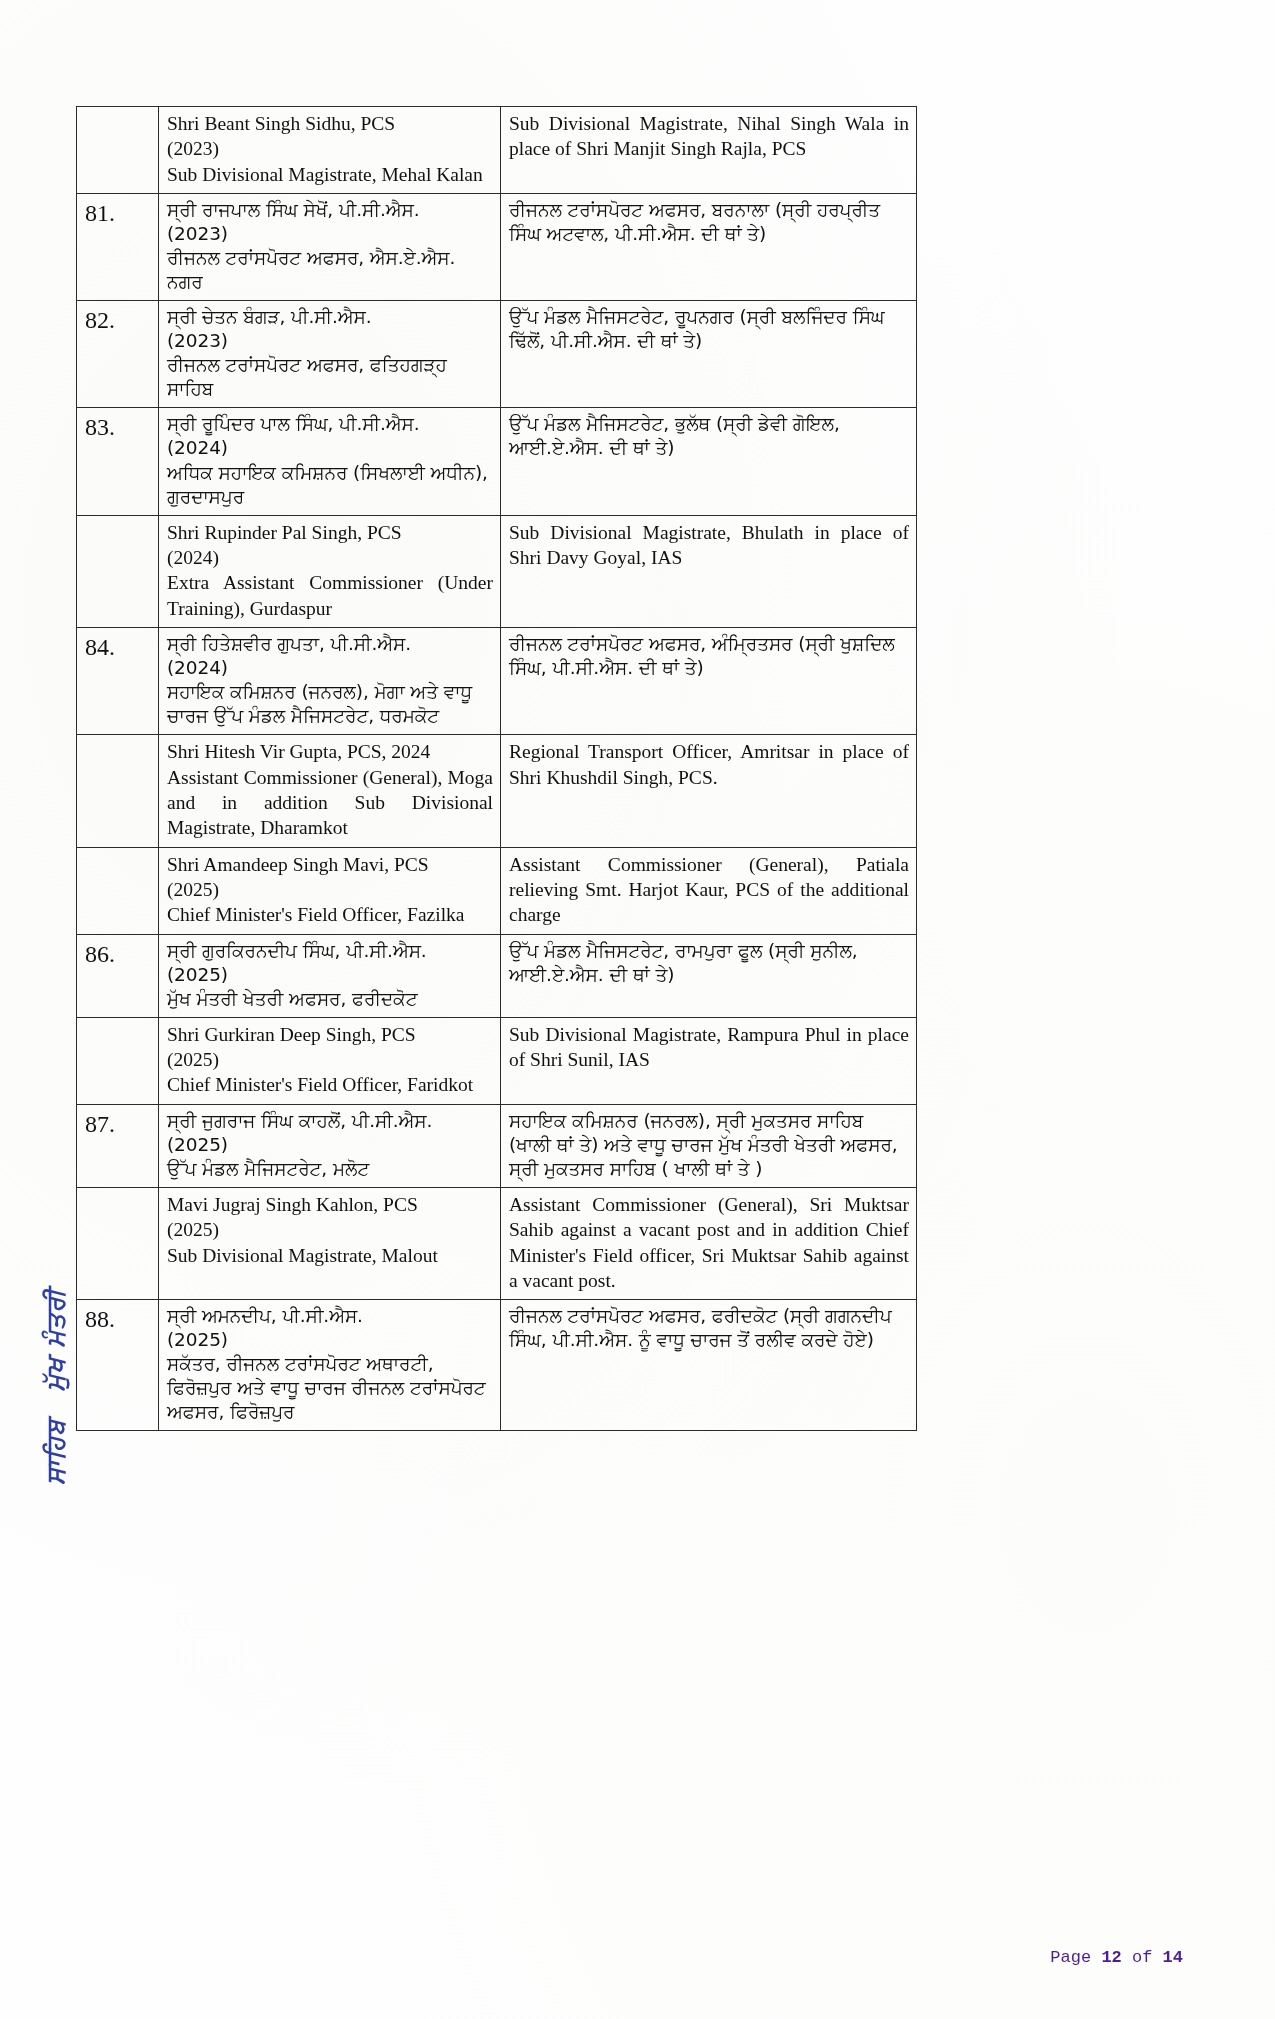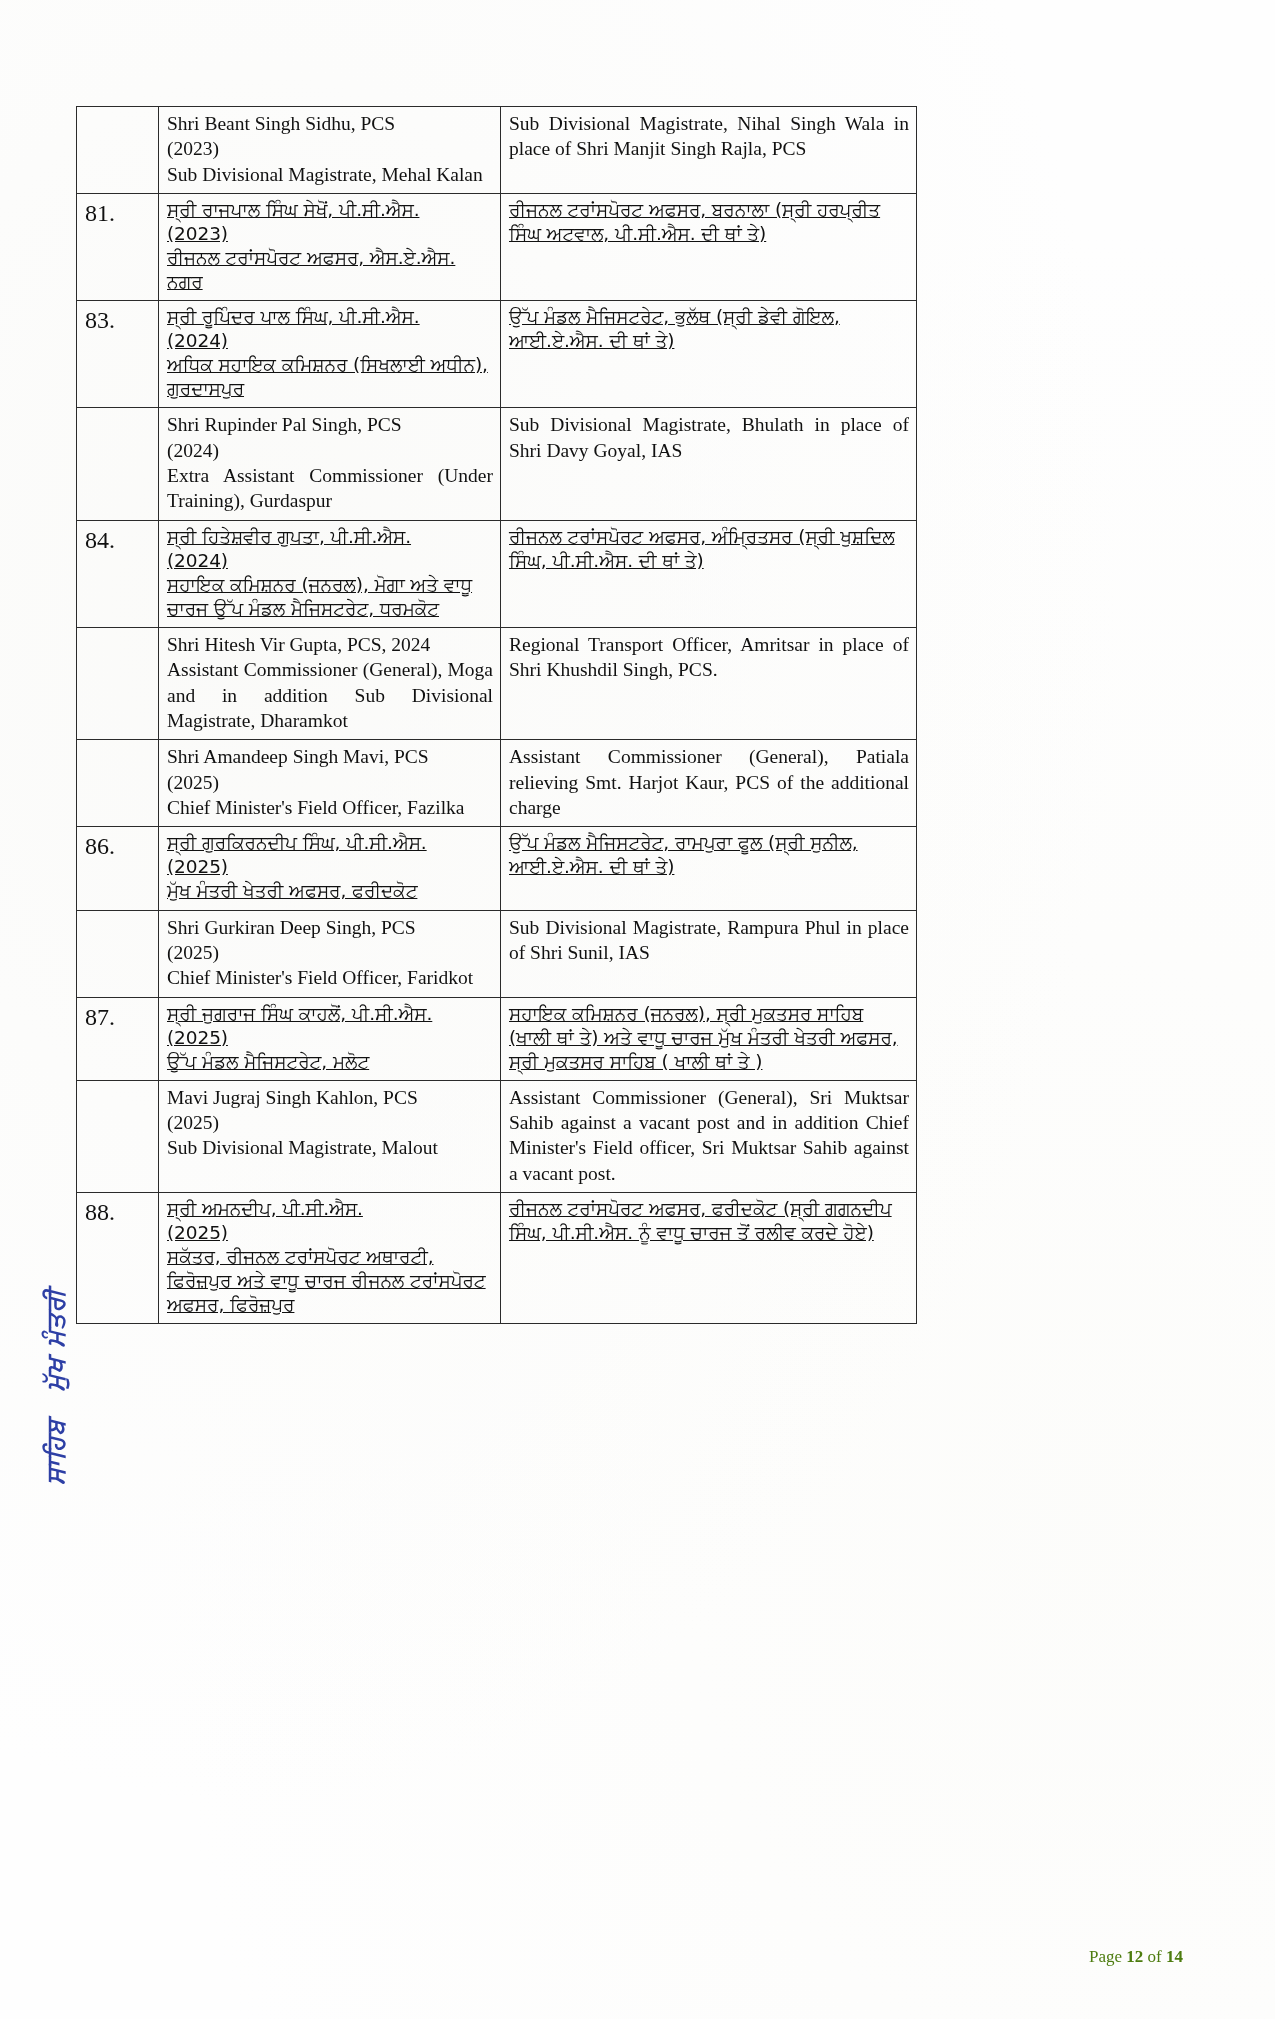--- a/index.html
+++ b/index.html
@@ -57,21 +57,20 @@
     padding-left: 10px;
     padding-top: 6px;
     font-family: "Liberation Serif", serif;
   }
 
   .pa {
     font-family: "DejaVu Sans", sans-serif;
     font-size: 18.5px;
     line-height: 1.42;
     letter-spacing: -0.1px;
-    text-decoration: underline;
   }
   .en {
     font-family: "Liberation Serif", serif;
     font-size: 19.5px;
     line-height: 1.32;
   }
   .just { text-align: justify; text-align-last: left; }
 
   .line { display: block; }
 
@@ -92,23 +91,23 @@
     white-space: nowrap;
     opacity: 0.92;
   }
   .margin-note .mn2 { margin-left: 18px; }
 
   
   .footer {
     position: absolute;
     right: 92px;
     bottom: 52px;
-    font-family: Liberation Serif, serif;
+    font-family: Liberation Mono, monospace;
     font-size: 17px;
-    color: #4d7c0f;
+    color: #4c1d95;
   }
   .footer b { font-weight: 700; }
 </style>
 </head>
 <body>
 
 <div class="page">
   <div class="scan-tint"></div>
 
   <table class="doc-table">
@@ -134,20 +133,31 @@
           <td class="cell pa">
             <span class="line">ਸ੍ਰੀ ਰਾਜਪਾਲ ਸਿੰਘ ਸੇਖੋਂ, ਪੀ.ਸੀ.ਐਸ.</span>
             <span class="line">(2023)</span>
             <span class="line">ਰੀਜਨਲ ਟਰਾਂਸਪੋਰਟ ਅਫਸਰ, ਐਸ.ਏ.ਐਸ. ਨਗਰ</span>
           </td>
           <td class="cell pa">
             <span class="line">ਰੀਜਨਲ ਟਰਾਂਸਪੋਰਟ ਅਫਸਰ, ਬਰਨਾਲਾ (ਸ੍ਰੀ ਹਰਪ੍ਰੀਤ ਸਿੰਘ ਅਟਵਾਲ, ਪੀ.ਸੀ.ਐਸ. ਦੀ ਥਾਂ ਤੇ)</span>
           </td>
         </tr>
         <tr>
+          <td class="num">82.</td>
+          <td class="cell pa">
+            <span class="line">ਸ੍ਰੀ ਚੇਤਨ ਬੰਗੜ, ਪੀ.ਸੀ.ਐਸ.</span>
+            <span class="line">(2023)</span>
+            <span class="line">ਰੀਜਨਲ ਟਰਾਂਸਪੋਰਟ ਅਫਸਰ, ਫਤਿਹਗੜ੍ਹ ਸਾਹਿਬ</span>
+          </td>
+          <td class="cell pa">
+            <span class="line">ਉੱਪ ਮੰਡਲ ਮੈਜਿਸਟਰੇਟ, ਰੂਪਨਗਰ (ਸ੍ਰੀ ਬਲਜਿੰਦਰ ਸਿੰਘ ਢਿੱਲੋਂ, ਪੀ.ਸੀ.ਐਸ. ਦੀ ਥਾਂ ਤੇ)</span>
+          </td>
+        </tr>
+        <tr>
           <td class="num">83.</td>
           <td class="cell pa">
             <span class="line">ਸ੍ਰੀ ਰੂਪਿੰਦਰ ਪਾਲ ਸਿੰਘ, ਪੀ.ਸੀ.ਐਸ.</span>
             <span class="line">(2024)</span>
             <span class="line">ਅਧਿਕ ਸਹਾਇਕ ਕਮਿਸ਼ਨਰ (ਸਿਖਲਾਈ ਅਧੀਨ), ਗੁਰਦਾਸਪੁਰ</span>
           </td>
           <td class="cell pa">
             <span class="line">ਉੱਪ ਮੰਡਲ ਮੈਜਿਸਟਰੇਟ, ਭੁਲੱਥ (ਸ੍ਰੀ ਡੇਵੀ ਗੋਇਲ, ਆਈ.ਏ.ਐਸ. ਦੀ ਥਾਂ ਤੇ)</span>
           </td>
         </tr>

